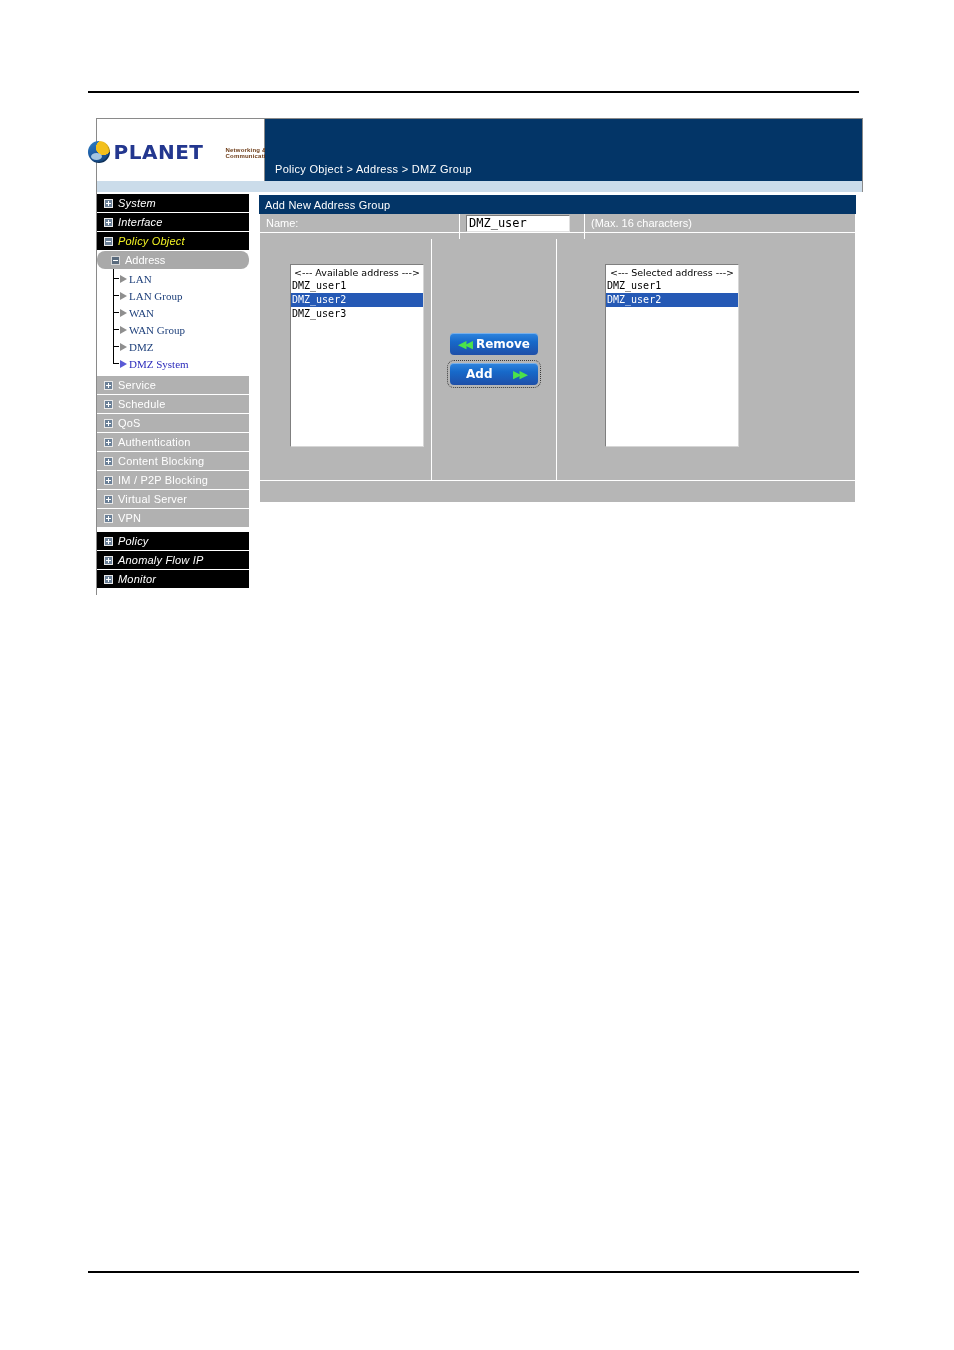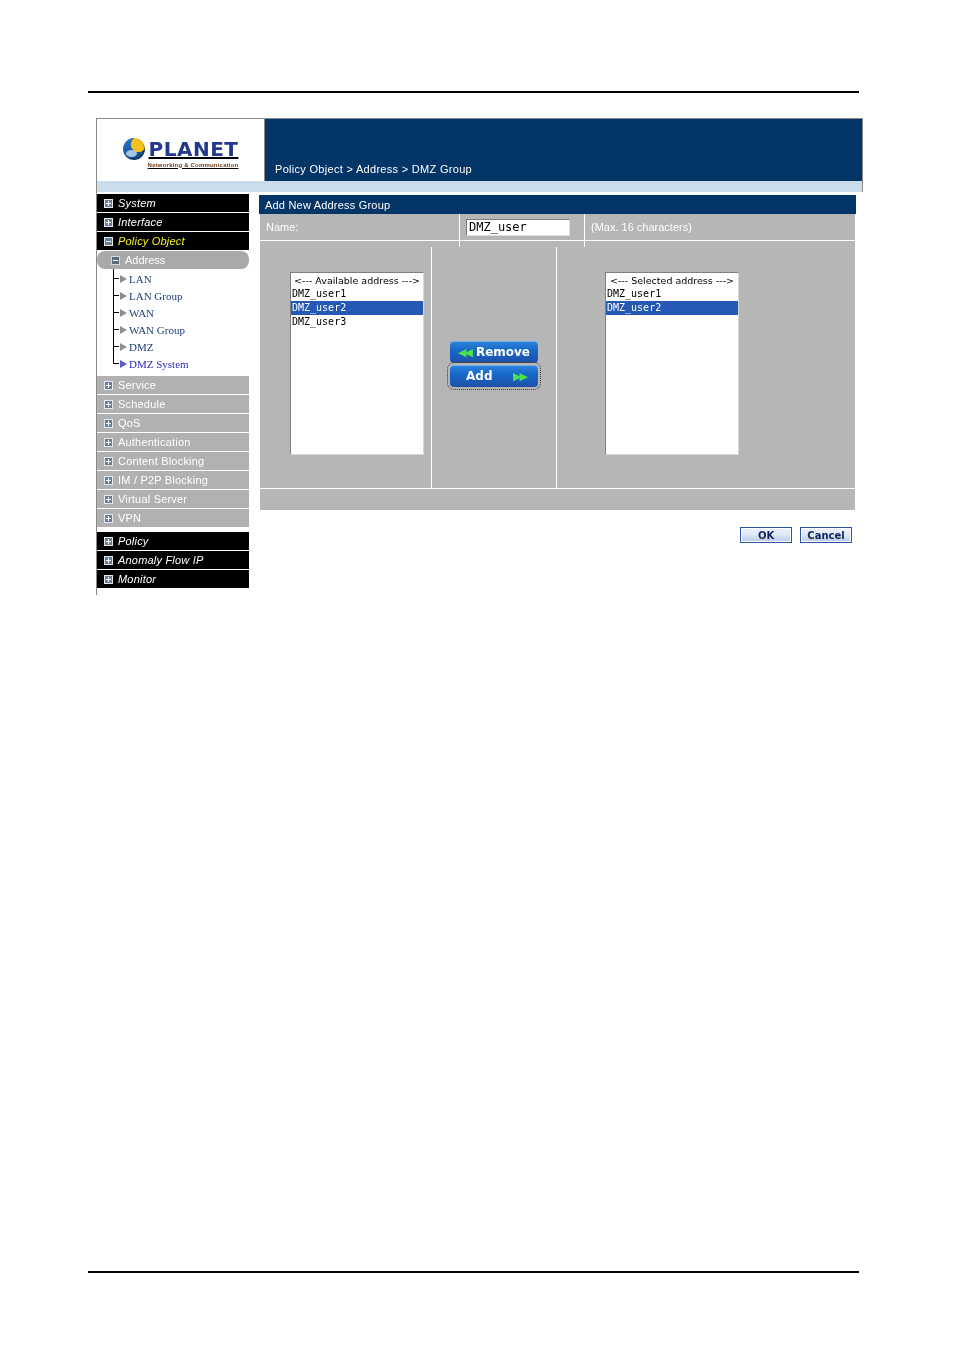--- a/index.html
+++ b/index.html
@@ -39,24 +39,22 @@
   .logo-cell {
     width: 168px;
     background: #ffffff;
     display: flex;
     align-items: center;
     justify-content: center;
     border-right: 1px solid #8a8a8a;
   }
   .logo {
     display: flex;
-    flex-direction: column;
-    align-items: flex-end;
+    align-items: center;
     padding-top: 4px;
-    text-decoration: underline;
   }
   .logo-row { display: flex; align-items: center; gap: 4px; }
   .globe {
     width: 22px; height: 22px; border-radius: 50%;
     background:
       radial-gradient(circle at 70% 30%, #f3c01c 0%, #f3c01c 34%, rgba(243,192,28,0) 35%),
       linear-gradient(160deg, #2e7fc4 0%, #1e5fa8 45%, #123f74 100%);
     box-shadow: inset -1px -1px 1px rgba(0,0,0,.4);
     position: relative;
   }
@@ -194,21 +192,21 @@
     color: #ffffff;
     font-size: 11px;
     height: 19px;
     display: flex;
     align-items: center;
     padding-left: 6px;
     letter-spacing: .2px;
   }
   .name-row {
     display: flex;
-    height: 27px;
+    height: 19px;
     border-left: 1px solid #ffffff;
   }
   .cell {
     background: #b6b6b6;
     border-right: 1px solid #ffffff;
     border-bottom: 1px solid #ffffff;
     display: flex;
     align-items: center;
     padding-left: 6px;
     font-size: 11px;
@@ -287,21 +285,21 @@
     display: flex;
     align-items: center;
     color: #ffffff;
     font-size: 12px;
     font-weight: bold;
     font-family: "DejaVu Sans", sans-serif;
     box-shadow: inset 0 1px 0 rgba(255,255,255,.35);
   }
   .xfer-btn.remove { top: 94px; justify-content: center; gap: 5px; }
   .xfer-btn.add {
-    top: 118px;
+    top: 124px;
     outline: 1px dotted #3a3a3a;
     outline-offset: 2px;
     justify-content: space-between;
     padding: 0 12px 0 16px;
   }
   .chev { color: #4be24b; font-size: 11px; letter-spacing: -2px; }
 
   .footer-bar {
     height: 22px;
     background: #b6b6b6;
@@ -500,21 +498,17 @@
             <div class="listbox">
               <div class="list-head">&lt;--- Selected address ---&gt;</div>
               <div class="list-opt">DMZ_user1</div>
               <div class="list-opt sel">DMZ_user2</div>
             </div>
           </div>
         </div>
 
         <div class="footer-bar"></div>
 
-        <div class="action-row">
-          <div class="btn">OK</div>
-          <div class="btn">Cancel</div>
-        </div>
 
       </div>
     </div>
   </div>
 </div>
 
 </body></html>

